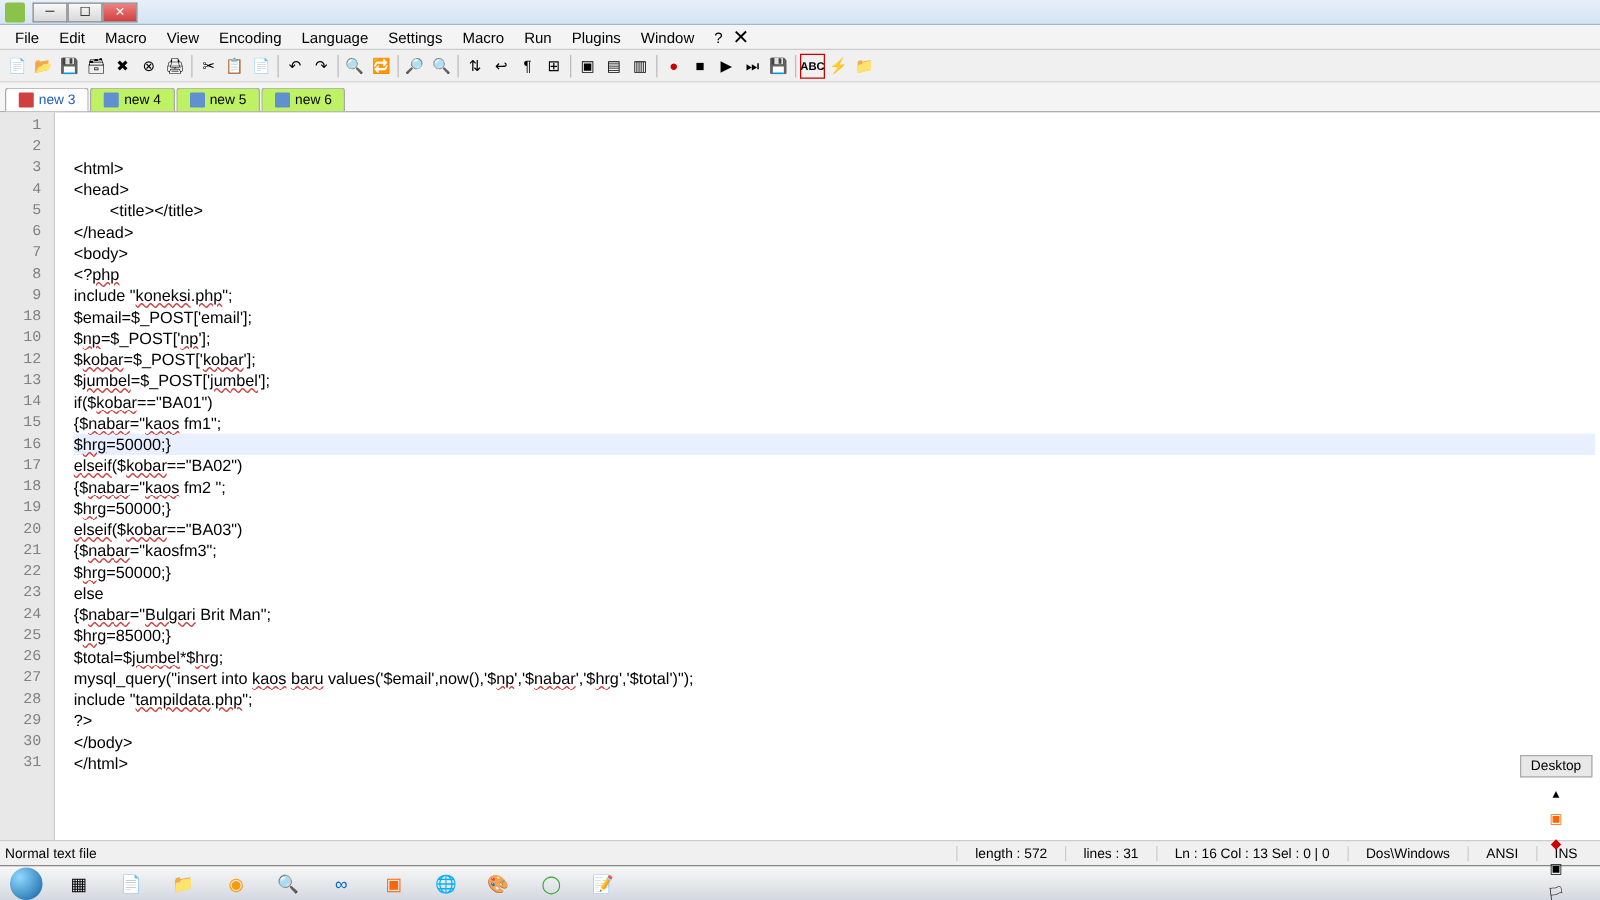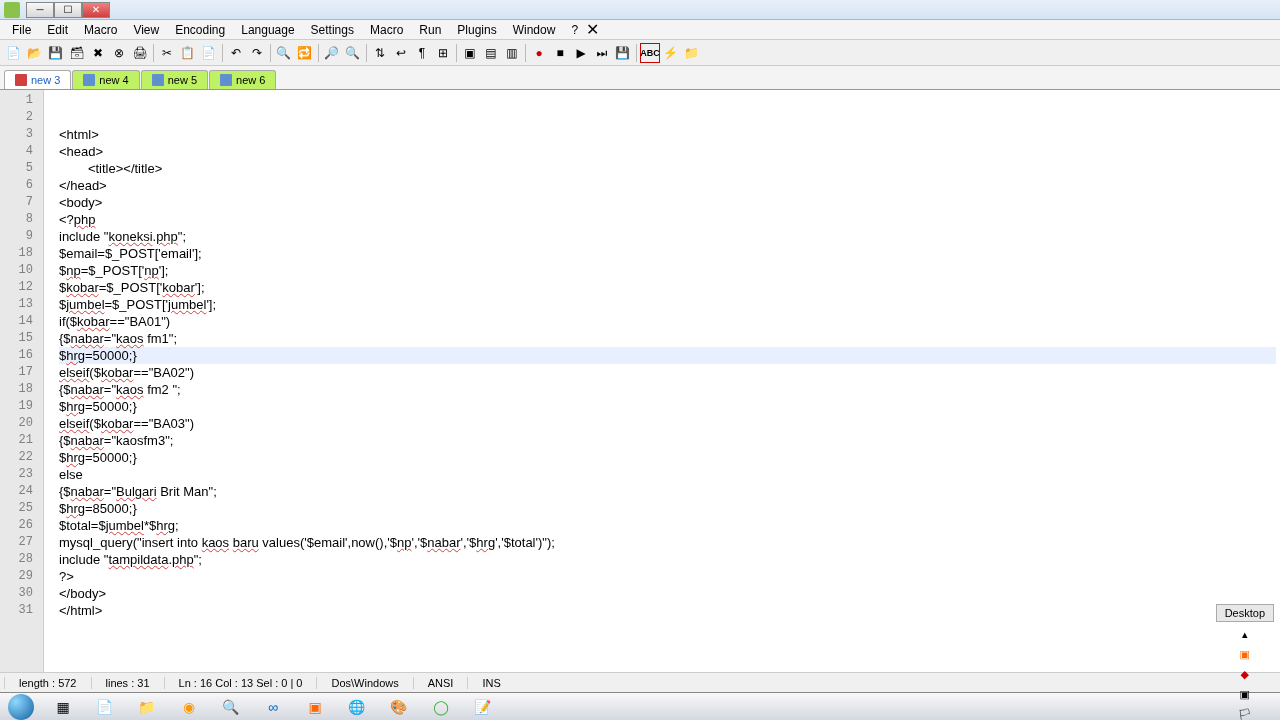--- a/index.html
+++ b/index.html
@@ -173,20 +173,21 @@
       <div class="ln">27</div>
       <div class="ln">28</div>
       <div class="ln">29</div>
       <div class="ln">30</div>
       <div class="ln">31</div>
     </div>
   <div class="code" id="code"><div class="line">&nbsp;</div><div class="line">&nbsp;</div><div class="line">&lt;html&gt;</div><div class="line">&lt;head&gt;</div><div class="line">        &lt;title&gt;&lt;/title&gt;</div><div class="line">&lt;/head&gt;</div><div class="line">&lt;body&gt;</div><div class="line">&lt;?<span class="underline">php</span></div><div class="line">include "<span class="underline">koneksi</span>.<span class="underline">php</span>";</div><div class="line">$email=$_POST['email'];</div><div class="line">$<span class="underline">np</span>=$_POST['<span class="underline">np</span>'];</div><div class="line">$<span class="underline">kobar</span>=$_POST['<span class="underline">kobar</span>'];</div><div class="line">$<span class="underline">jumbel</span>=$_POST['<span class="underline">jumbel</span>'];</div><div class="line">if($<span class="underline">kobar</span>=="BA01")</div><div class="line">{$<span class="underline">nabar</span>="<span class="underline">kaos</span> fm1";</div><div class="line hl">$<span class="underline">hrg</span>=50000;}</div><div class="line"><span class="underline">elseif</span>($<span class="underline">kobar</span>=="BA02")</div><div class="line">{$<span class="underline">nabar</span>="<span class="underline">kaos</span> fm2 ";</div><div class="line">$<span class="underline">hrg</span>=50000;}</div><div class="line"><span class="underline">elseif</span>($<span class="underline">kobar</span>=="BA03")</div><div class="line">{$<span class="underline">nabar</span>="kaosfm3";</div><div class="line">$<span class="underline">hrg</span>=50000;}</div><div class="line">else</div><div class="line">{$<span class="underline">nabar</span>="<span class="underline">Bulgari</span> Brit Man";</div><div class="line">$<span class="underline">hrg</span>=85000;}</div><div class="line">$total=$<span class="underline">jumbel</span>*$<span class="underline">hrg</span>;</div><div class="line">mysql_query("insert into <span class="underline">kaos</span> <span class="underline">baru</span> values('$email',now(),'$<span class="underline">np</span>','$<span class="underline">nabar</span>','$<span class="underline">hrg</span>','$total')");</div><div class="line">include "<span class="underline">tampildata</span>.<span class="underline">php</span>";</div><div class="line">?&gt;</div><div class="line">&lt;/body&gt;</div><div class="line">&lt;/html&gt;</div></div>
 </div>
 
 <div class="statusbar">
+  <div class="s-left">Normal text file</div>
   <div class="s-group">length : 572</div>
   <div class="s-group">lines : 31</div>
   <div class="s-group">Ln : 16    Col : 13    Sel : 0 | 0</div>
   <div class="s-group">Dos\Windows</div>
   <div class="s-group">ANSI</div>
   <div class="s-group">INS</div>
 </div>
 
 <div class="taskbar">
   <div class="start">

